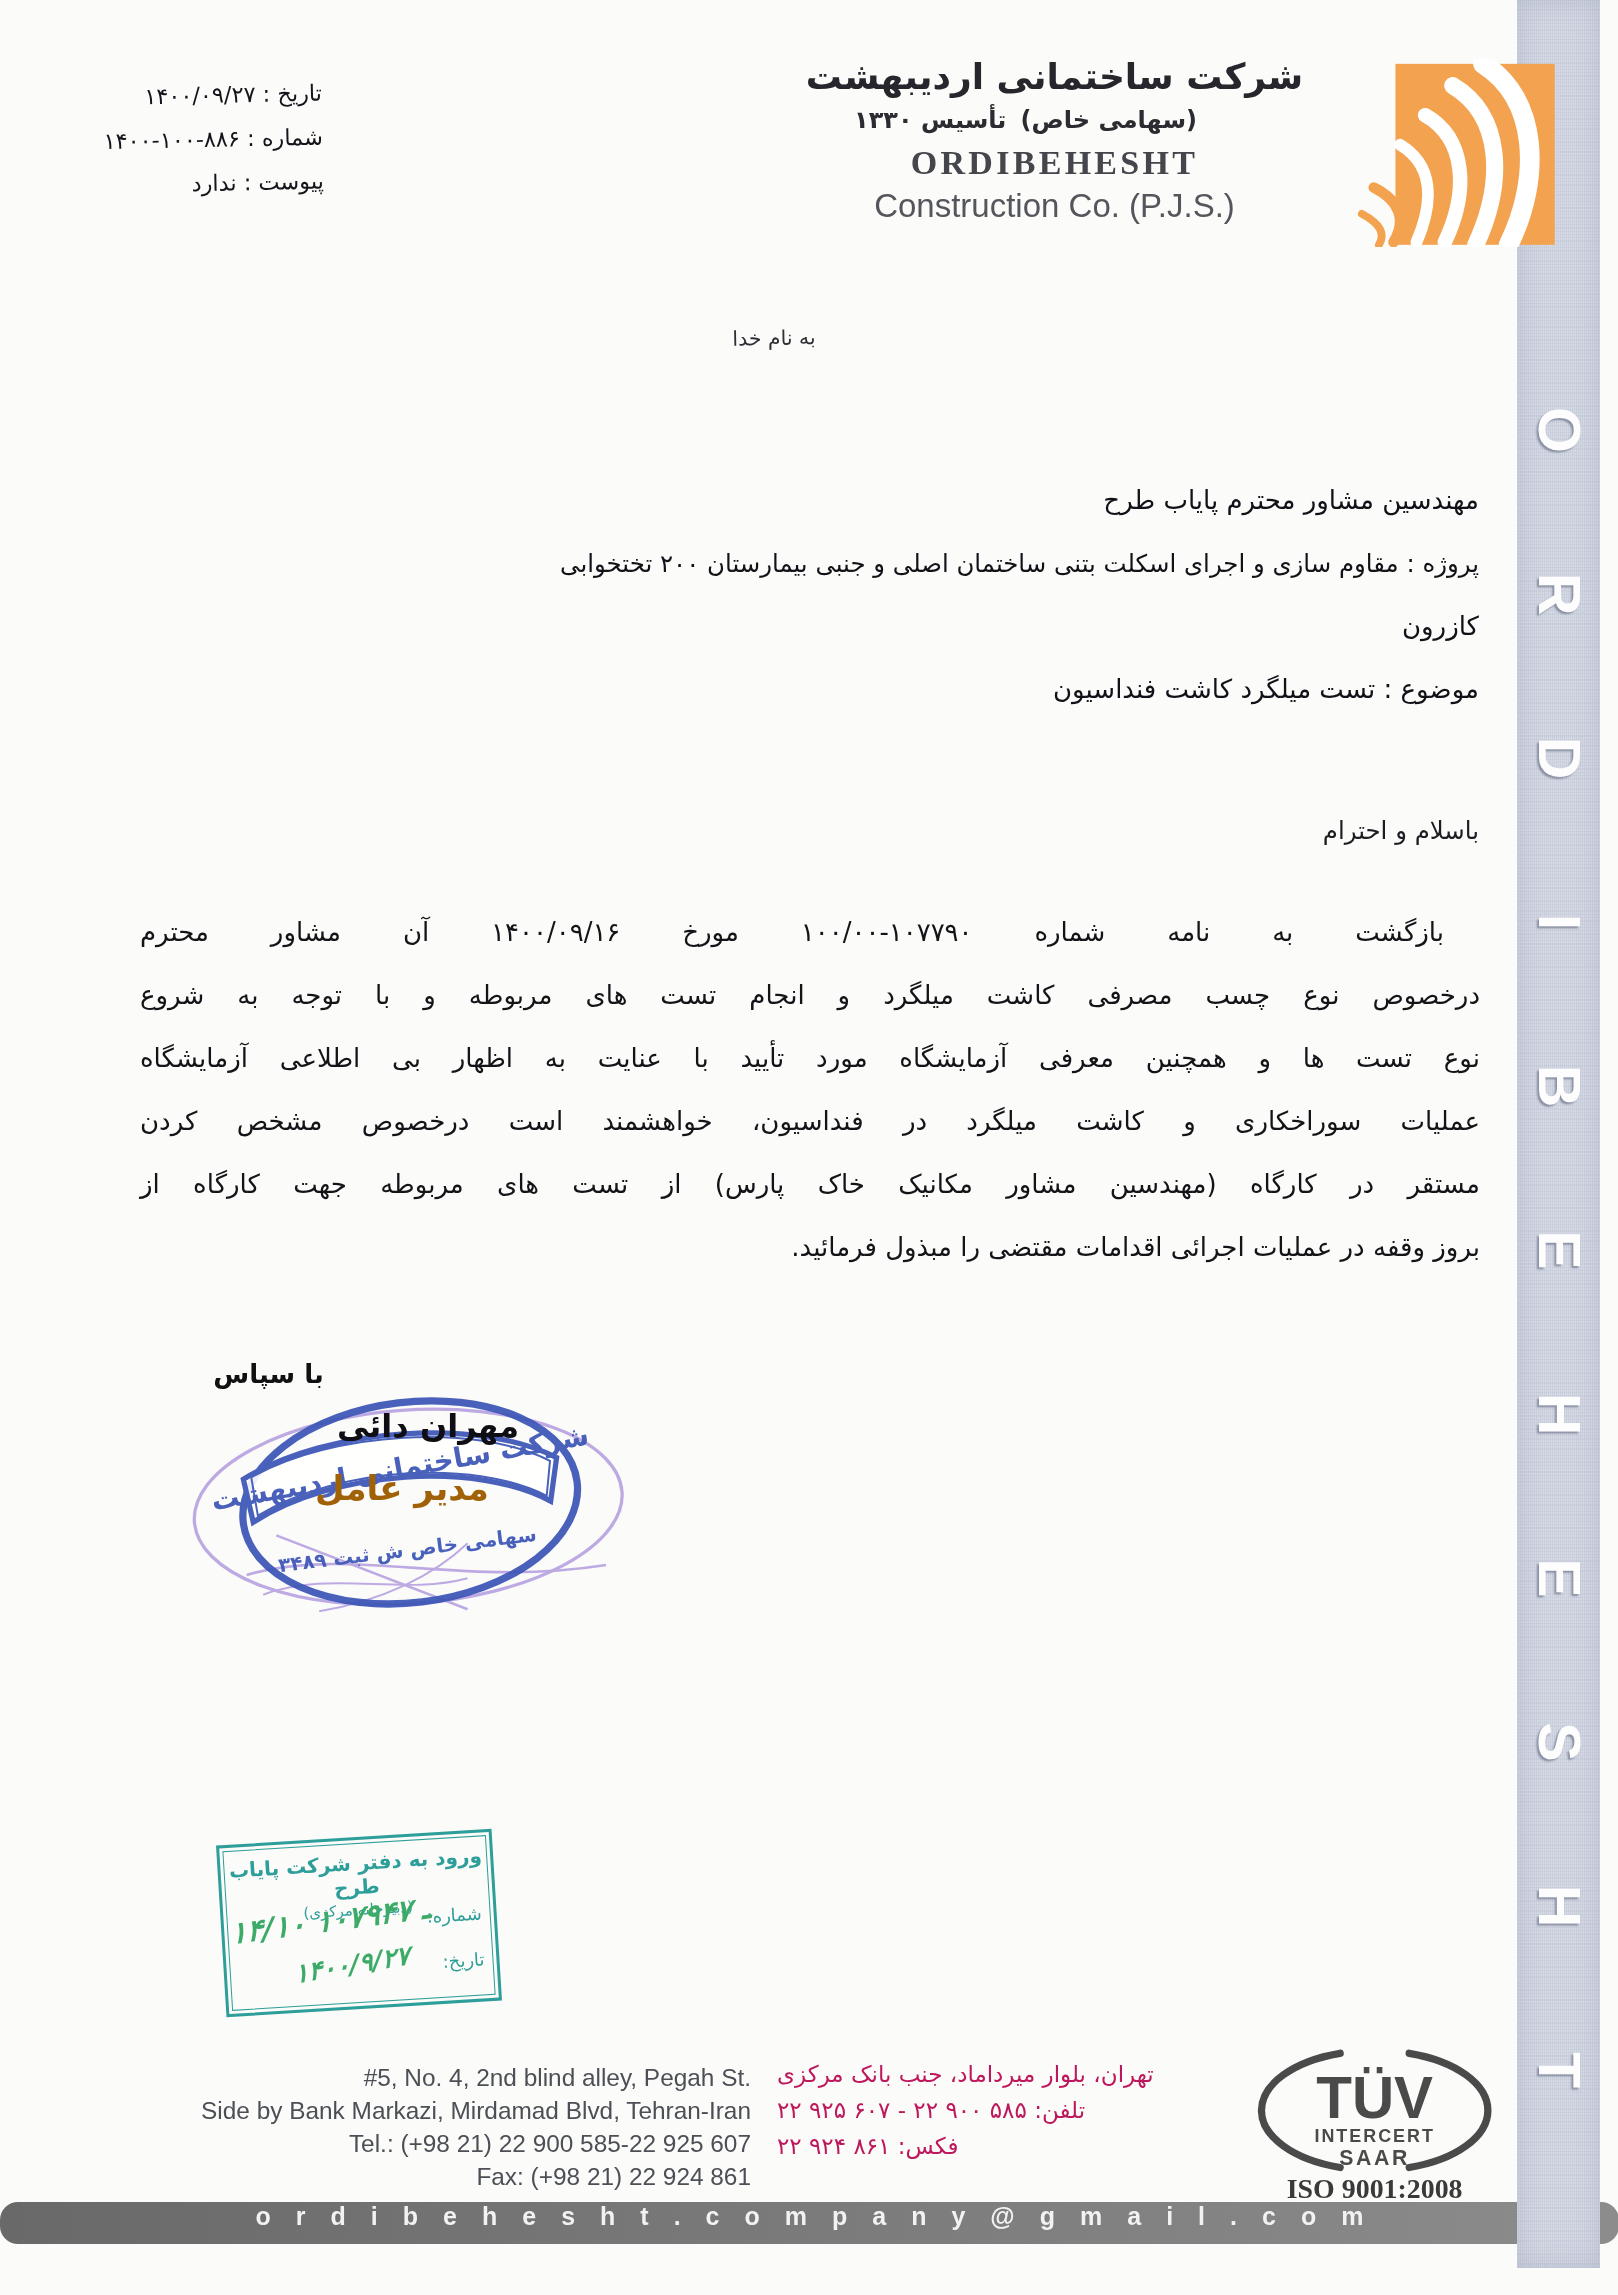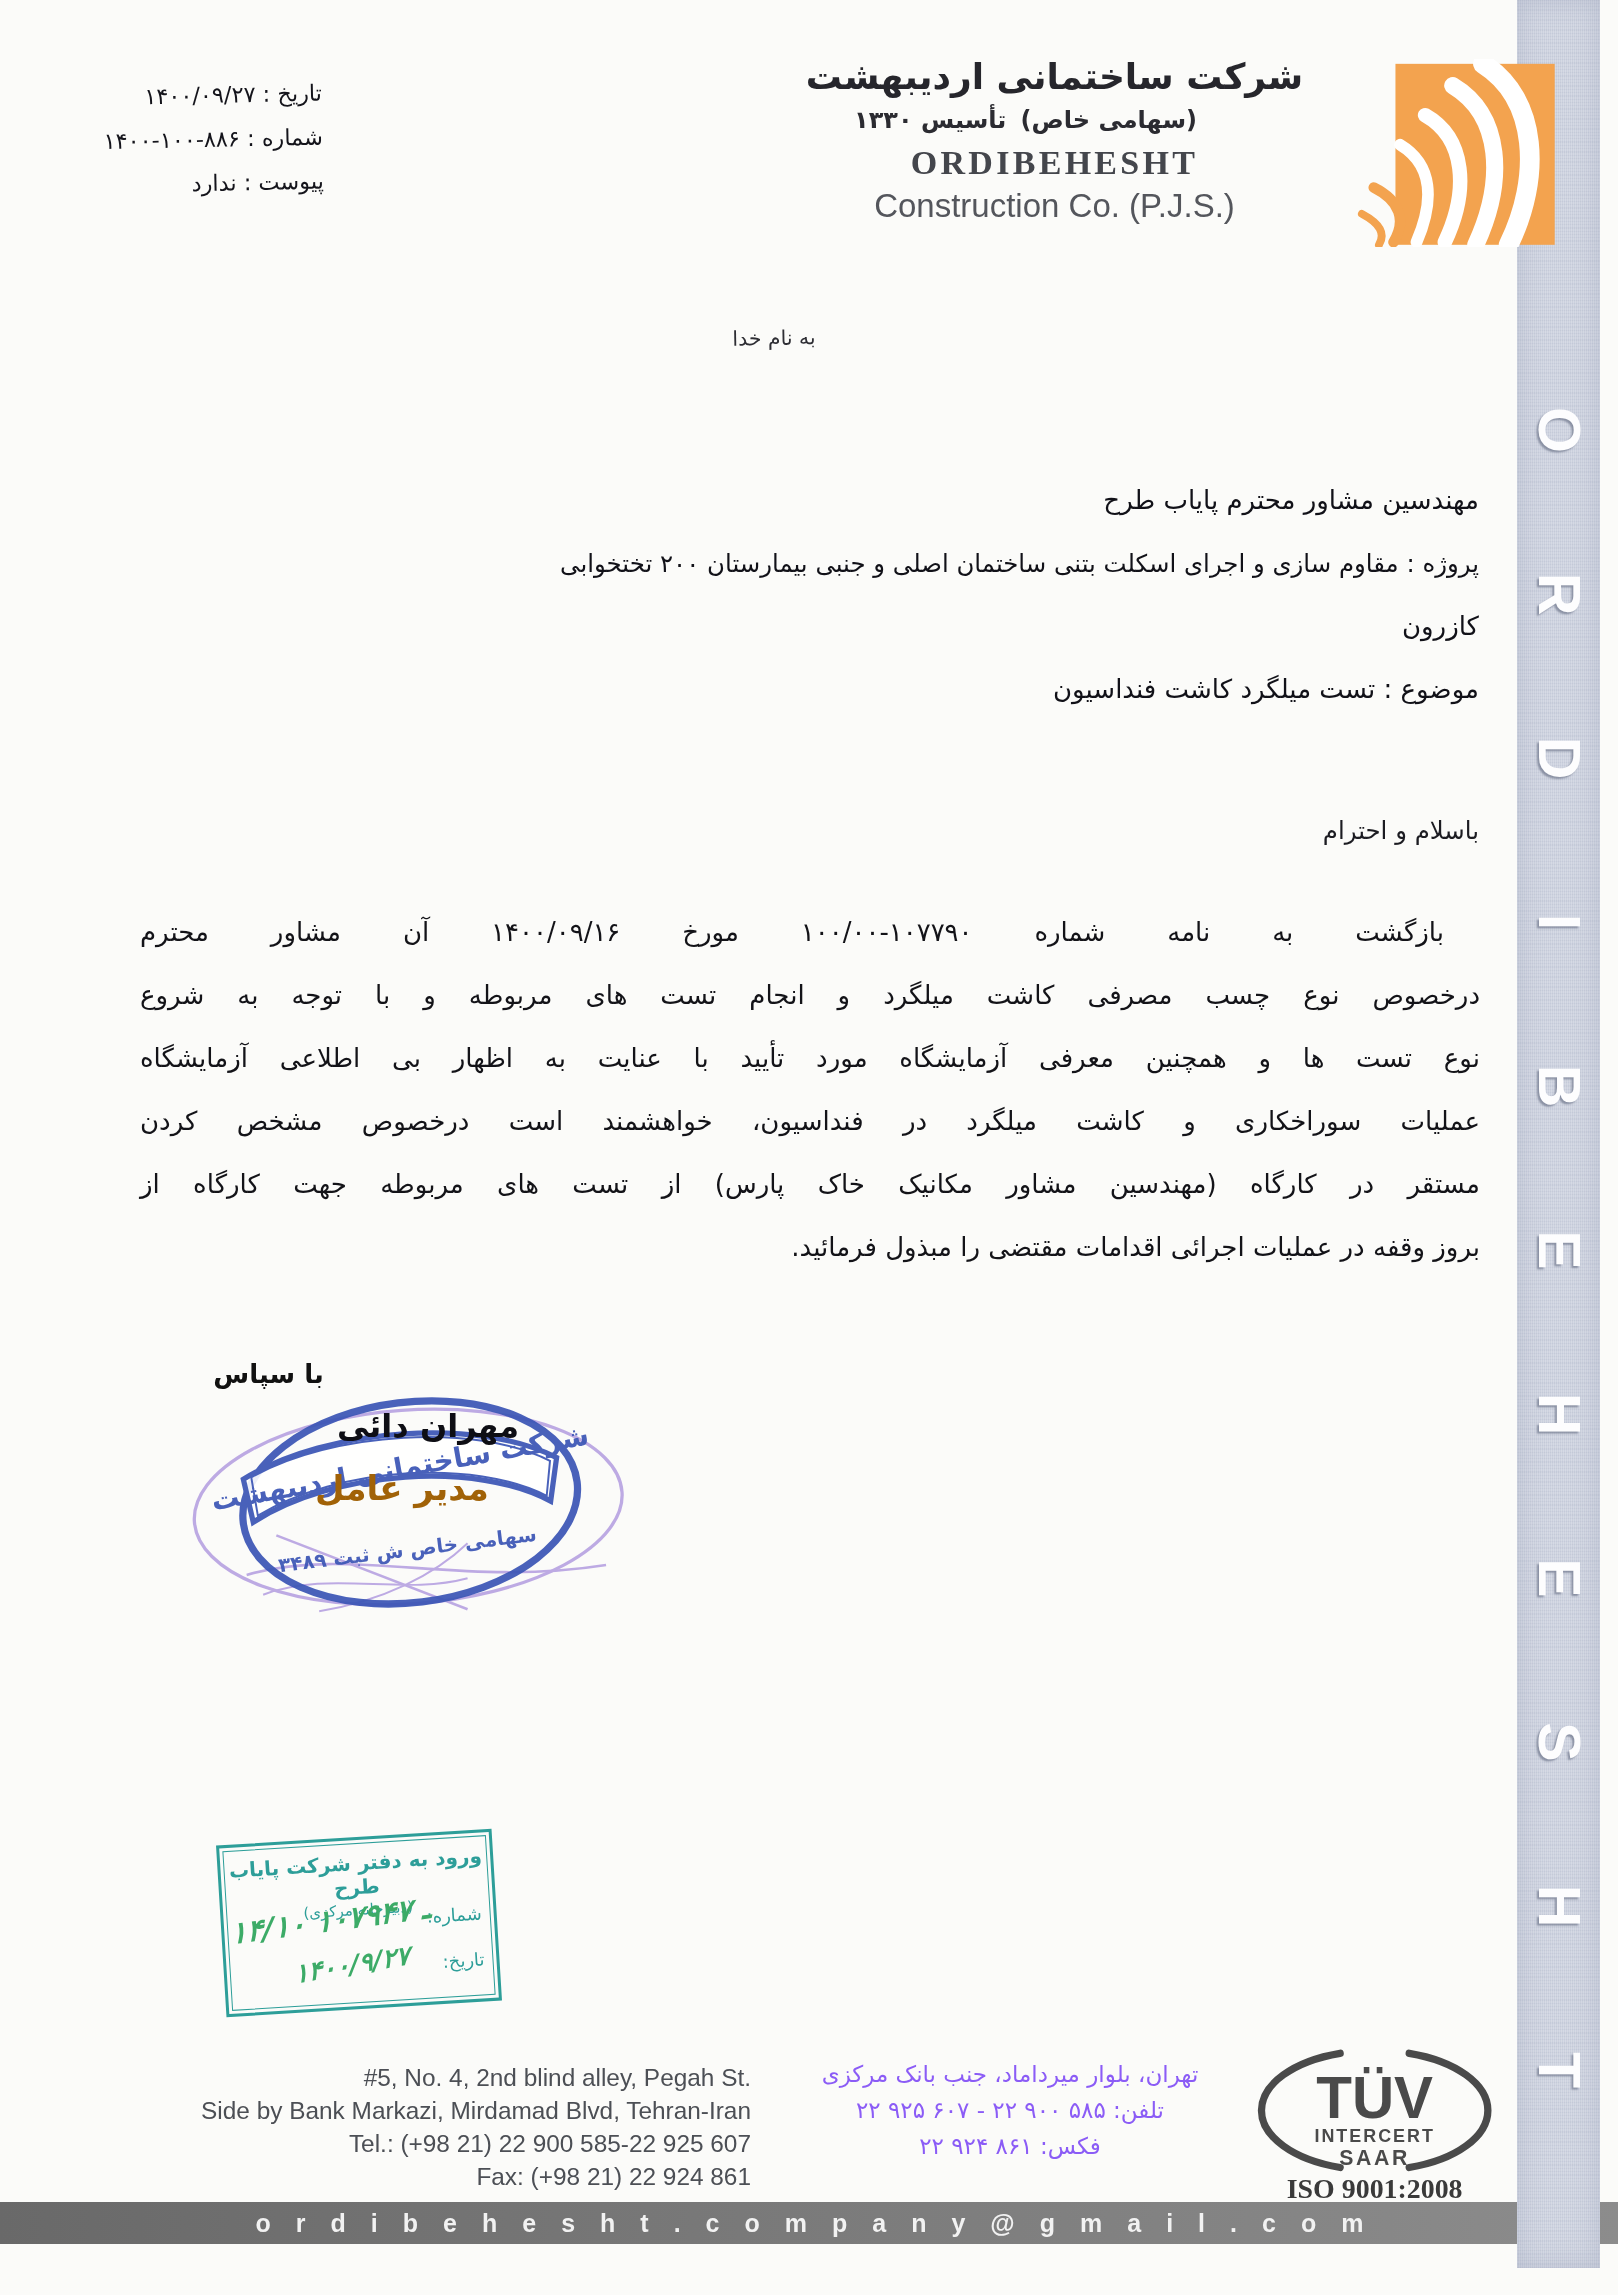--- a/index.html
+++ b/index.html
@@ -77,26 +77,26 @@
   .gs-label-num{position:absolute;right:12px;top:70px;font-size:18px;}
   .gs-label-date{position:absolute;right:12px;top:116px;font-size:18px;}
   .gs-hand-num{position:absolute;left:5.3px;top:61px;width:204px;text-align:center;font-size:30px;
     font-weight:bold;font-style:italic;color:#3cab67;transform:rotate(-4deg) skewX(-6deg);}
   .gs-hand-date{position:absolute;left:40px;top:109px;width:171px;text-align:center;font-size:26px;
     font-weight:bold;font-style:italic;color:#3cab67;transform:rotate(-6deg) skewX(-5deg);}
 
   
   .footer-en{left:92px;top:2061px;width:659px;text-align:right;font-size:24.4px;line-height:33px;
     color:#4c4f55;font-family:"Liberation Sans",sans-serif;}
-  .footer-fa{left:777px;top:2056px;width:466px;text-align:center;font-size:23px;line-height:36px;
-    color:#8b5cf6;}
+  .footer-fa{left:777px;top:2056px;width:466px;text-align:left;font-size:23px;line-height:36px;
+    color:#be185d;}
   .tuv{left:1247px;top:2044px;z-index:4;}
   .email-bar{left:0;top:2202px;width:1619px;height:42px;z-index:2;
     background:linear-gradient(90deg,#696969,#8c8c8c);
-    display:flex;align-items:center;justify-content:center;}
+    display:flex;justify-content:center;border-radius:18px;}
   .email-text{color:#f2f2f2;font-size:25px;font-weight:bold;letter-spacing:25px;padding-left:25px;
     font-family:"Liberation Sans",sans-serif;white-space:nowrap;}
 
   .logo{left:1354px;top:59px;width:204px;height:188px;z-index:4;}
 </style>
 </head>
 <body>
 
 <div id="page">
 

